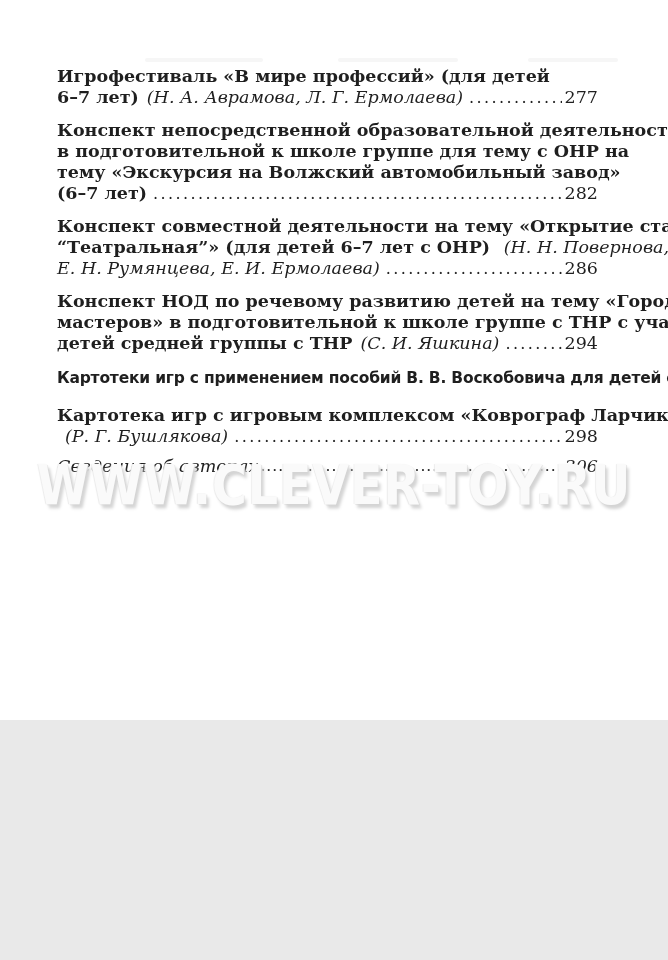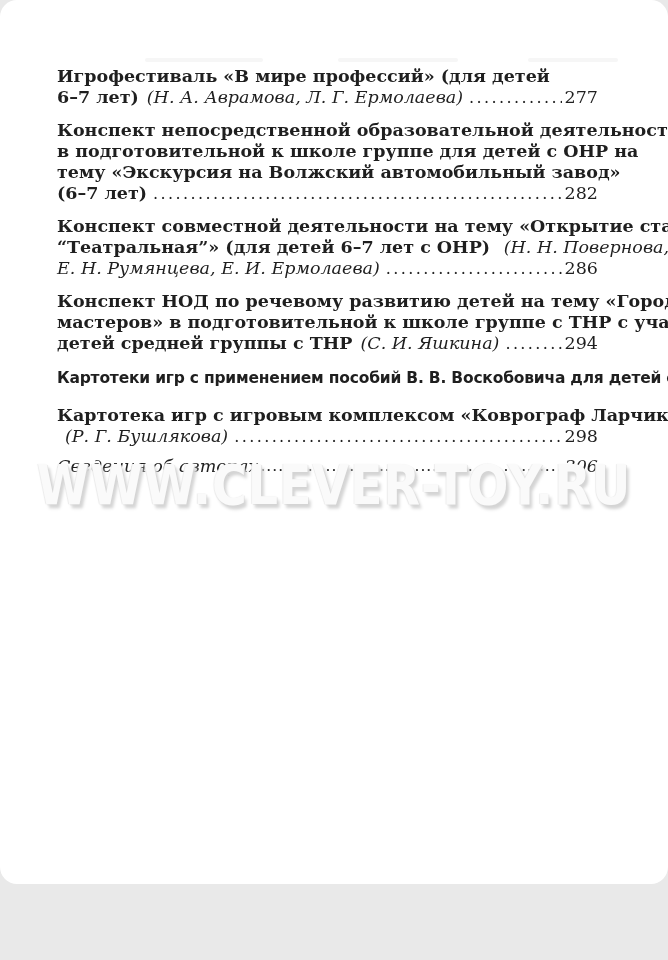--- a/index.html
+++ b/index.html
@@ -1,25 +1,24 @@
 <!DOCTYPE html>
 <html><head>
 <meta charset="utf-8">
 <style>
   * { margin: 0; padding: 0; box-sizing: border-box; }
   html, body { background: #e9e9e9; }
   .page {
     position: relative;
     width: 668px;
-    height: 884px;
+    height: 720px;
     background: #ffffff;
     overflow: hidden;
     font-family: "DejaVu Serif", serif;
     color: #1f1f1f;
-    border-radius: 17px;
   }
   .scan-artifact {
     position: absolute;
     height: 4px;
     top: 58px;
     background: #f6f6f6;
     border-radius: 2px;
   }
   .scan-artifact.s1 { left: 145px; width: 118px; }
   .scan-artifact.s2 { left: 338px; width: 120px; }
@@ -125,21 +124,21 @@
         <span class="dots"></span>
         <span class="pg">277</span>
       </div>
     </div>
 
     <div class="entry">
       <div class="line">
         <span class="b">Конспект непосредственной образовательной деятельности</span>
       </div>
       <div class="line">
-        <span class="b">в подготовительной к школе группе для детей с ОНР на</span>
+        <span class="b">в подготовительной к школе группе для тему с ОНР на</span>
       </div>
       <div class="line">
         <span class="b">тему «Экскурсия на Волжский автомобильный завод»</span>
       </div>
       <div class="line last">
         <span class="b">(6–7 лет)</span>
         <span class="dots"></span>
         <span class="pg">282</span>
       </div>
     </div>

